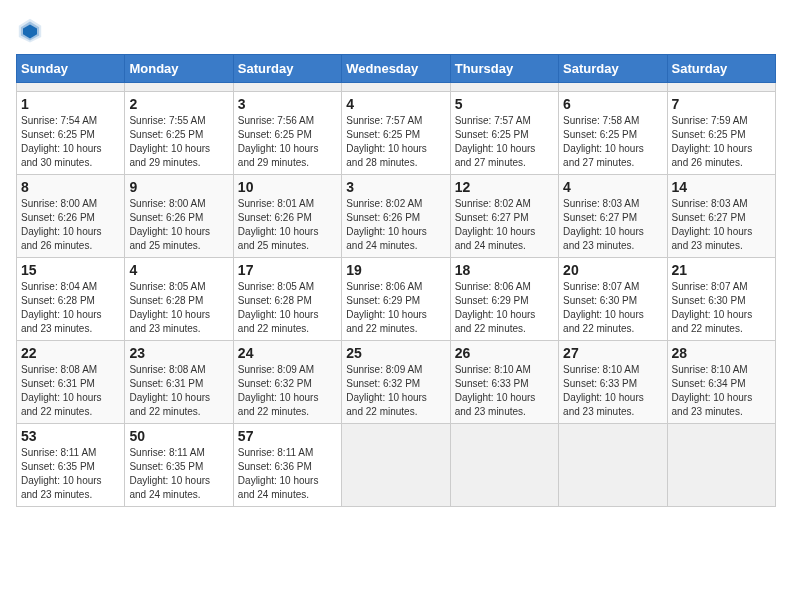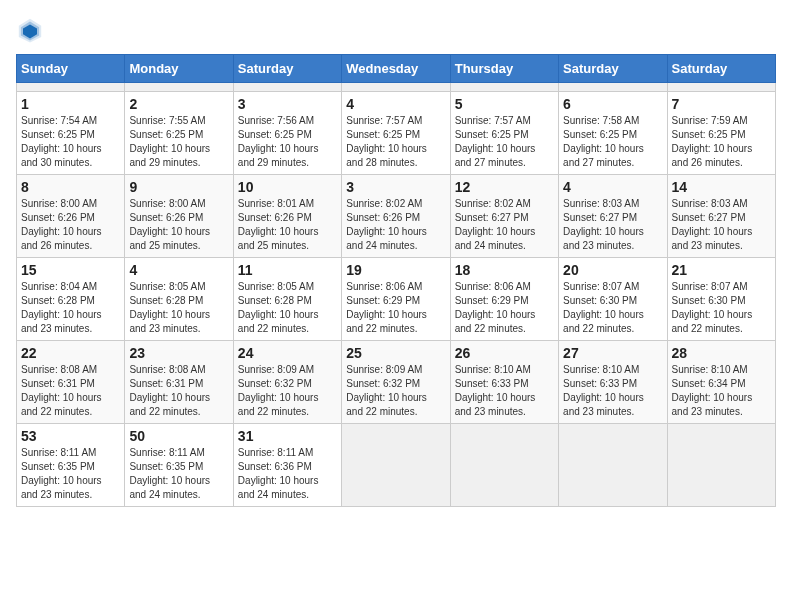--- a/index.html
+++ b/index.html
@@ -191,21 +191,21 @@
       <tr>
         <td>
         <span class="day-num">15</span>
         <span class="day-info">Sunrise: 8:04 AM<br>Sunset: 6:28 PM<br>Daylight: 10 hours and 23 minutes.</span>
       </td>
         <td>
         <span class="day-num">4</span>
         <span class="day-info">Sunrise: 8:05 AM<br>Sunset: 6:28 PM<br>Daylight: 10 hours and 23 minutes.</span>
       </td>
         <td>
-        <span class="day-num">11</span>
+        <span class="day-num">17</span>
         <span class="day-info">Sunrise: 8:05 AM<br>Sunset: 6:28 PM<br>Daylight: 10 hours and 22 minutes.</span>
       </td>
         <td>
         <span class="day-num">19</span>
         <span class="day-info">Sunrise: 8:06 AM<br>Sunset: 6:29 PM<br>Daylight: 10 hours and 22 minutes.</span>
       </td>
         <td>
         <span class="day-num">18</span>
         <span class="day-info">Sunrise: 8:06 AM<br>Sunset: 6:29 PM<br>Daylight: 10 hours and 22 minutes.</span>
       </td>
@@ -251,21 +251,21 @@
       <tr>
         <td>
         <span class="day-num">53</span>
         <span class="day-info">Sunrise: 8:11 AM<br>Sunset: 6:35 PM<br>Daylight: 10 hours and 23 minutes.</span>
       </td>
         <td>
         <span class="day-num">50</span>
         <span class="day-info">Sunrise: 8:11 AM<br>Sunset: 6:35 PM<br>Daylight: 10 hours and 24 minutes.</span>
       </td>
         <td>
-        <span class="day-num">31</span>
+        <span class="day-num">57</span>
         <span class="day-info">Sunrise: 8:11 AM<br>Sunset: 6:36 PM<br>Daylight: 10 hours and 24 minutes.</span>
       </td>
         <td class="empty-cell"></td>
         <td class="empty-cell"></td>
         <td class="empty-cell"></td>
         <td class="empty-cell"></td>
       </tr>
     </tbody>
 </table>
 

